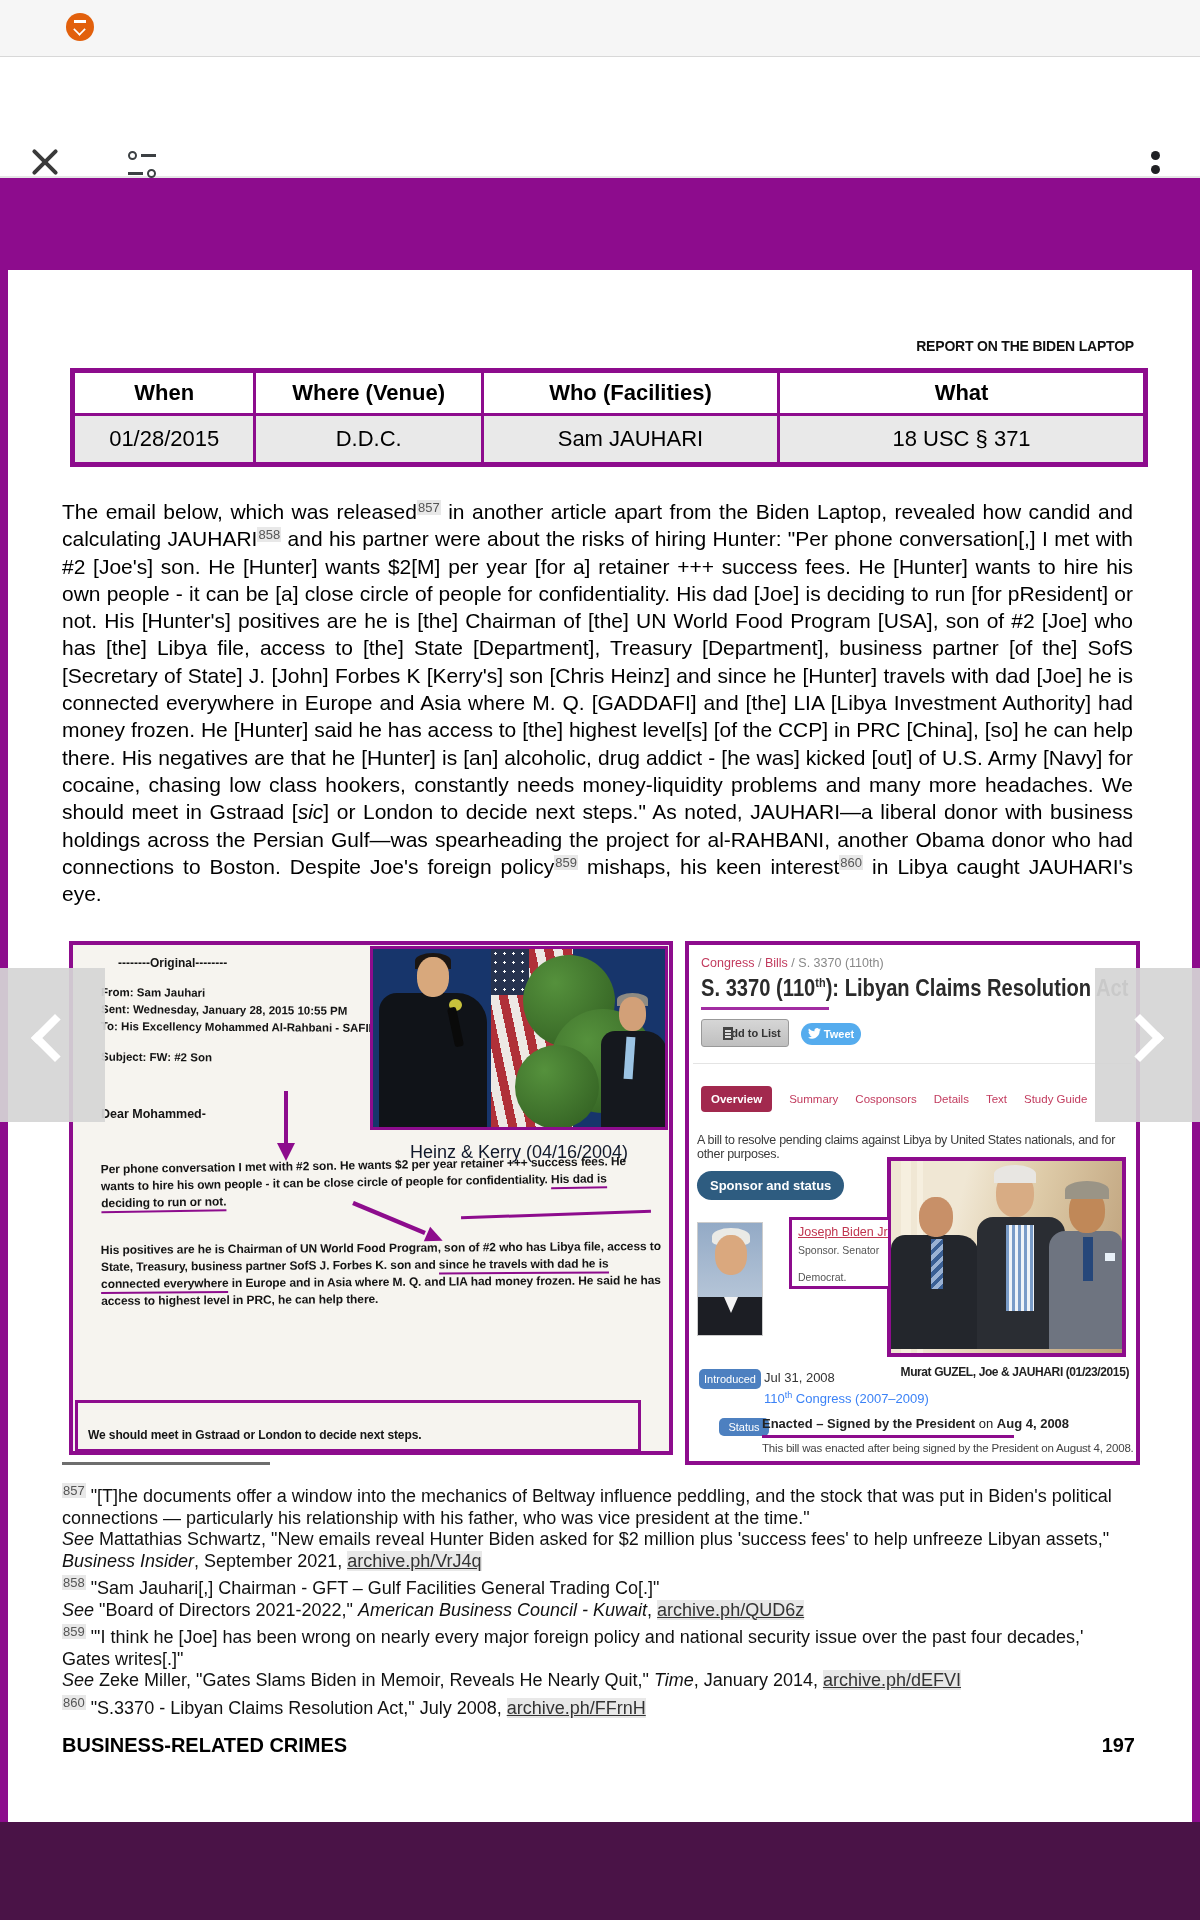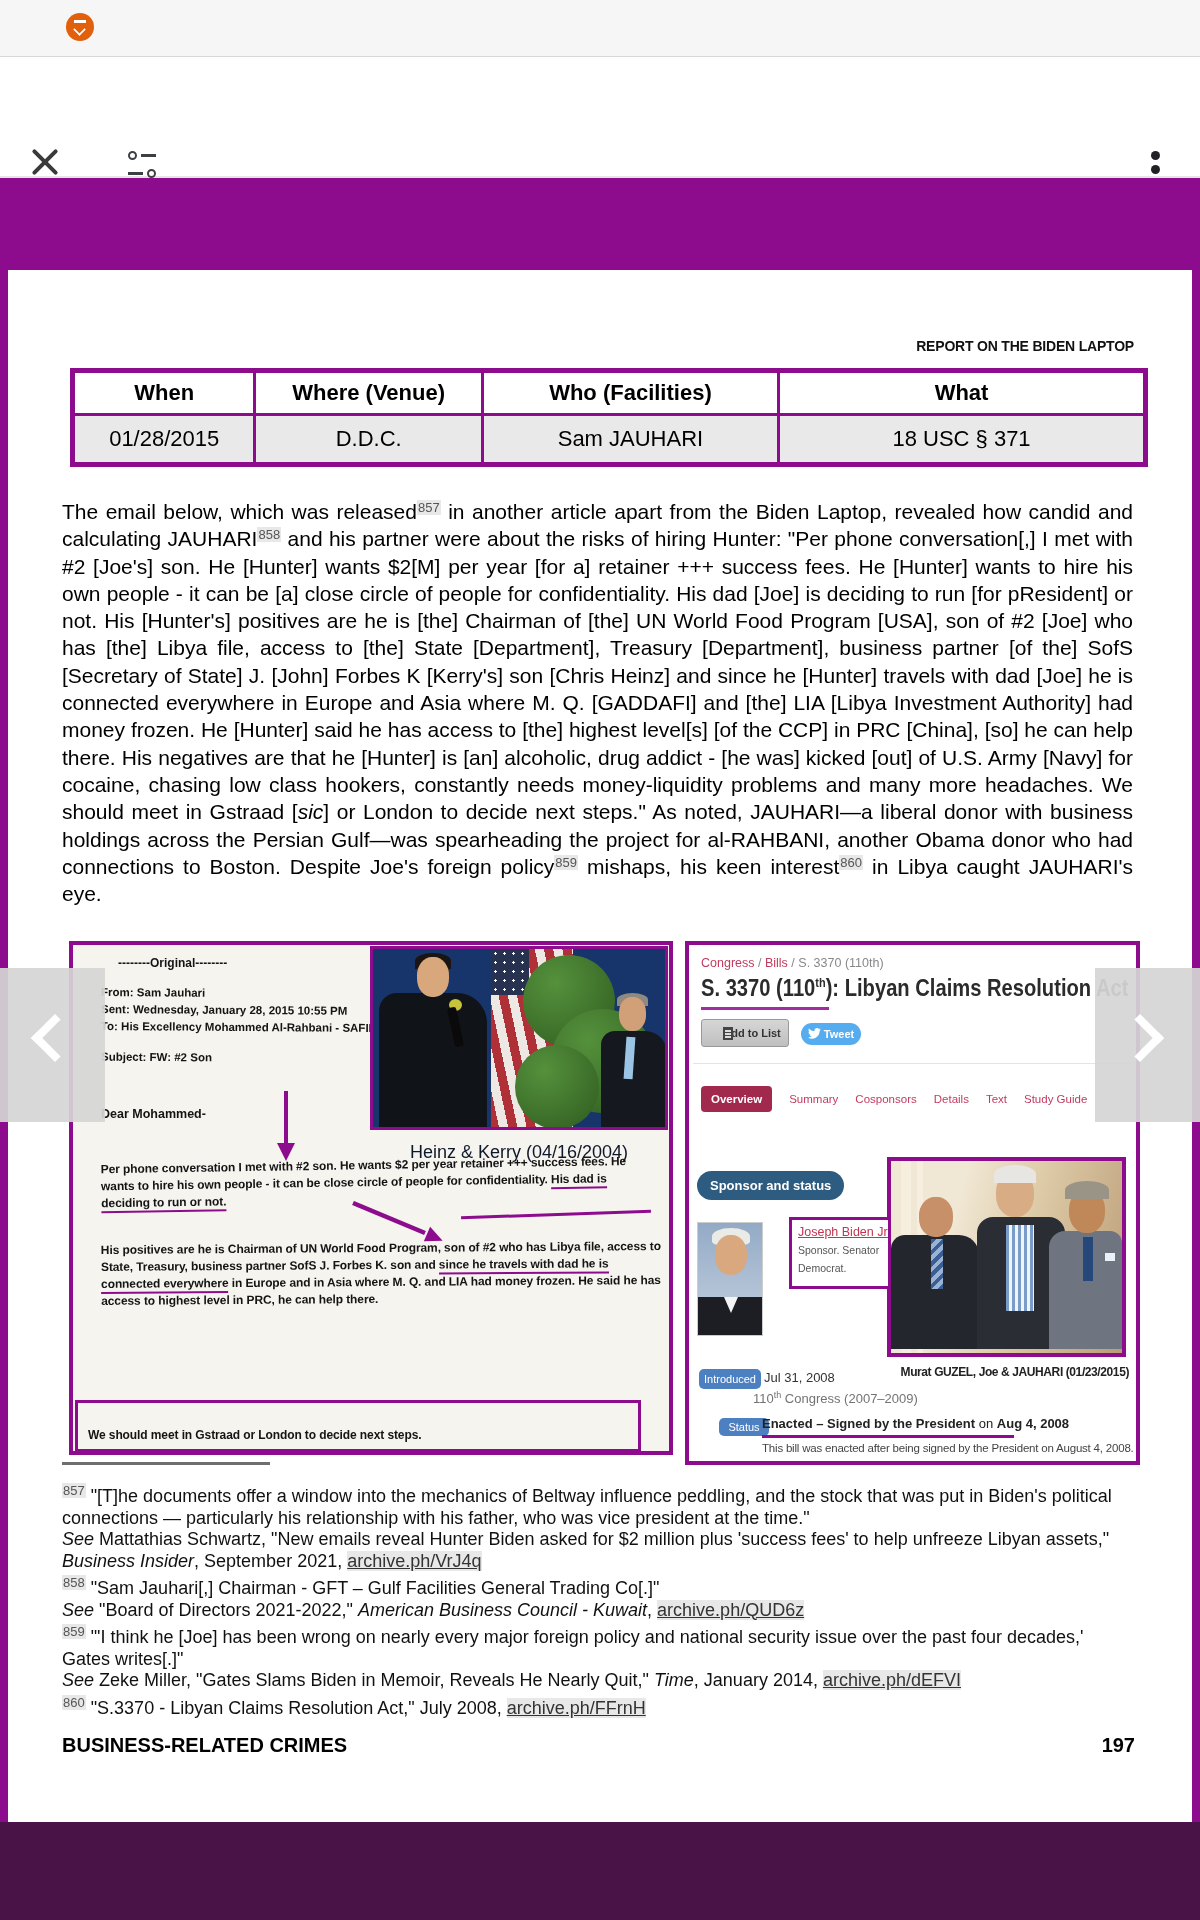--- a/index.html
+++ b/index.html
@@ -115,21 +115,21 @@
   .jb-sub{font-size:10.5px;color:#555;margin-top:5px;white-space:nowrap;overflow:hidden}
   .group-photo{left:198px;top:212px;width:239px;height:200px;border:4px solid var(--purple);background:linear-gradient(105deg,#F0E7D4 0 28%,#DECBA8 55%,#BA9C76);overflow:hidden}
   .gp-door{position:absolute;left:10px;top:0;width:10px;height:100%;background:#F6EFDF}
   .gp-head{position:absolute;border-radius:46%}
   .gp-body{position:absolute}
   .gp-cap{left:194px;top:420px;width:246px;text-align:right;font-size:12px;font-weight:bold;letter-spacing:-.4px;color:#222}
   .blue-pill{background:var(--pill-blue);color:#fff;text-align:center;border-radius:5px;font-size:11px}
   .introduced{left:10px;top:424px;width:62px;height:20px;line-height:20px}
   .statusp{left:30px;top:473px;width:50px;height:18px;line-height:18px}
   .intro-date{left:75px;top:425px;font-size:13px;color:#333}
-  .congress{left:64px;top:445px;font-size:13px;color:#737373}
+  .congress{left:75px;top:445px;font-size:13px;color:#3b82f6}
   .status-line{left:73px;top:471px;font-size:13px;color:#222}
   .status-ul{left:73px;top:490px;width:252px;height:2.5px;background:var(--purple)}
   .status-note{left:73px;top:497px;font-size:11.5px;color:#444;letter-spacing:-.2px}
 
   
   .car{top:968px;width:105px;height:154px;background:rgba(213,213,213,.93);cursor:pointer}
   .car.prev{left:0}.car.next{left:1095px;width:105px}
   .car .ch{position:absolute;top:53px;width:34px;height:34px;border-left:8px solid #fff;border-bottom:8px solid #fff}
   .car.prev .ch{left:38px;transform:rotate(45deg)}
   .car.next .ch{left:28px;transform:rotate(225deg)}
@@ -262,20 +262,21 @@
       </svg> <span>Tweet</span></div>
   <div class="abs gt-hr"></div>
   <div class="abs tabs">
     <span class="tab active">Overview</span>
     <span class="tab">Summary</span>
     <span class="tab">Cosponsors</span>
     <span class="tab">Details</span>
     <span class="tab">Text</span>
     <span class="tab">Study Guide</span>
   </div>
+  <div class="abs bill-sum">A bill to resolve pending claims against Libya by United States nationals, and for other purposes.</div>
   <div class="abs sponsor-pill">Sponsor and status</div>
 
   <div class="abs group-photo">
     <div class="gp-door"></div>
       <div class="gp-door" style="left:26px;width:6px"></div>
     <div class="gp-body" style="left:0;top:74px;width:88px;height:114px;background:#23262C;border-radius:14px 20px 0 0"></div>
     <div class="gp-head" style="left:28px;top:36px;width:34px;height:40px;background:#C89068"></div>
     <div class="gp-body" style="left:40px;top:78px;width:12px;height:50px;background:repeating-linear-gradient(135deg,#3A5F94 0 4px,#9AB2D4 4px 8px)"></div>
     <div class="gp-body" style="left:86px;top:56px;width:88px;height:132px;background:#2A2D33;border-radius:16px 16px 0 0"></div>
     <div class="gp-body" style="left:115px;top:64px;width:28px;height:86px;background:repeating-linear-gradient(90deg,#7A9CC8 0 3px,#F0F4F8 3px 6px)"></div>
@@ -291,21 +292,21 @@
 
   <div class="abs portrait">
       <span class="hair"></span>
       <span class="face"></span>
       <span class="suit"></span>
       <span class="shirt"></span>
     </div>
   <div class="abs jb-box">
     <div class="jb-link">Joseph Biden Jr.</div>
     <div class="jb-sub">Sponsor. Senator for Delawa</div>
-    <div class="jb-sub" style="margin-top:6px">Democrat.</div>
+    <div class="jb-sub" style="margin-top:15px">Democrat.</div>
   </div>
 
   <div class="abs blue-pill introduced">Introduced</div>
   <div class="abs intro-date">Jul 31, 2008</div>
   <div class="abs congress"><span>110</span><sup style="font-size:9px">th</sup><span> Congress (2007–2009)</span></div>
   <div class="abs blue-pill statusp">Status</div>
   <div class="abs status-line"><b>Enacted – Signed by the President</b><span> on </span><b>Aug 4, 2008</b></div>
   <div class="abs status-ul"></div>
   <div class="abs status-note">This bill was enacted after being signed by the President on August 4, 2008.</div>
 </div>

